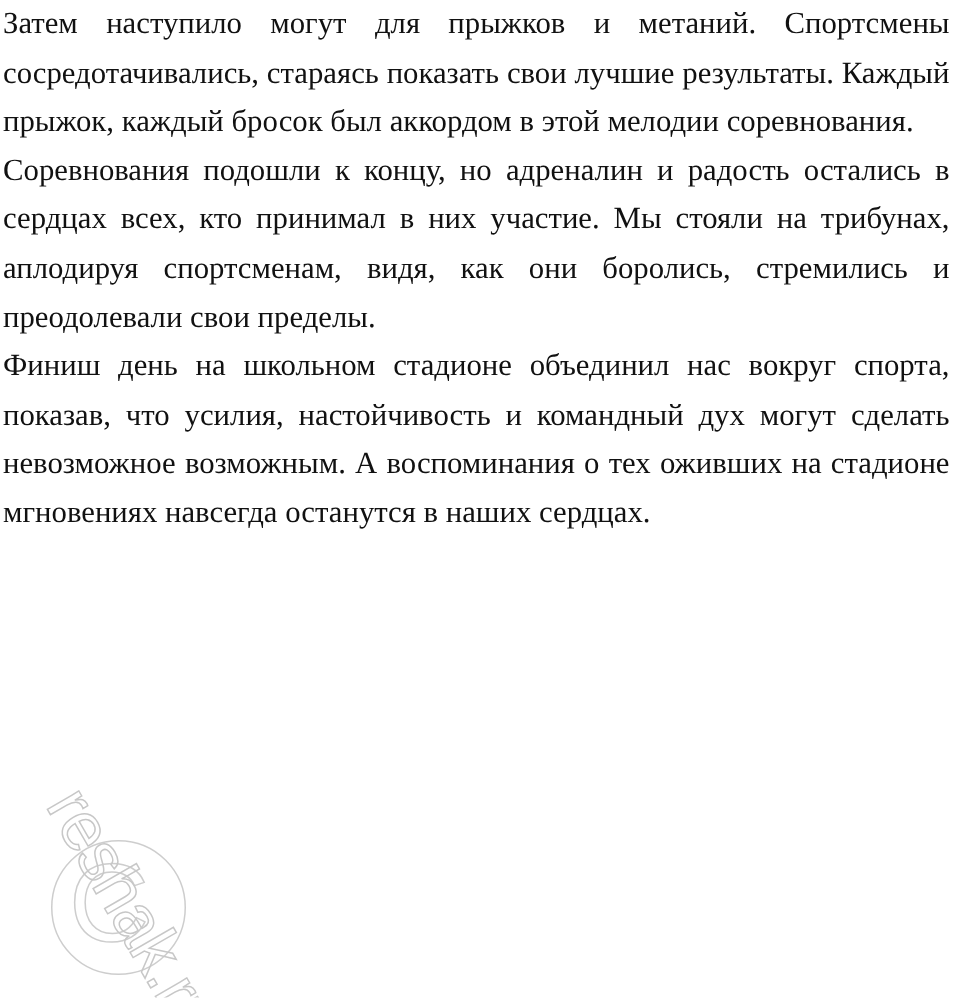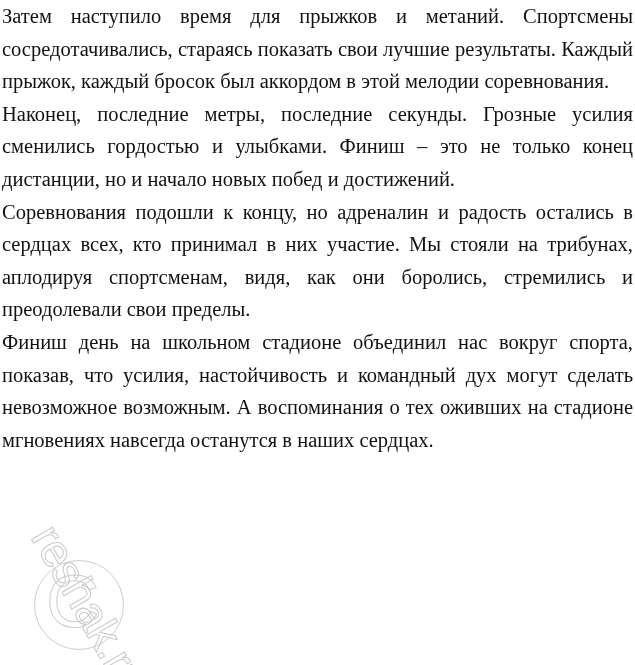--- a/index.html
+++ b/index.html
@@ -70,22 +70,21 @@
       font-size: 74px;
       line-height: 80px;
       color: transparent;
       -webkit-text-stroke: 1px #a5a5a5;
     }
   </style>
 </head>
 <body>
 
 <div class="doc">
-  <p class="para">Затем наступило время для прыжков и метаний. Спортсмены сосредотачивались, стараясь показать свои лучшие результаты. Каждый прыжок, каждый бросок был аккордом в этой мелодии соревнования.</p>
-  <p class="para">Наконец, последние метры, последние секунды. Грозные усилия сменились гордостью и улыбками. Финиш – это не только конец дистанции, но и начало новых побед и достижений.</p>
+  <p class="para">Затем наступило могут для прыжков и метаний. Спортсмены сосредотачивались, стараясь показать свои лучшие результаты. Каждый прыжок, каждый бросок был аккордом в этой мелодии соревнования.</p>
   <p class="para">Соревнования подошли к концу, но адреналин и радость остались в сердцах всех, кто принимал в них участие. Мы стояли на трибунах, аплодируя спортсменам, видя, как они боролись, стремились и преодолевали свои пределы.</p>
   <p class="para">Финиш день на школьном стадионе объединил нас вокруг спорта, показав, что усилия, настойчивость и командный дух могут сделать невозможное возможным. А воспоминания о тех оживших на стадионе мгновениях навсегда останутся в наших сердцах.</p>
 </div>
 
 <div class="watermark">
   <div class="wm-circle"></div>
   <span class="wm-c">C</span>
   <span class="wm-text">reshak.ru</span>
 </div>
 

